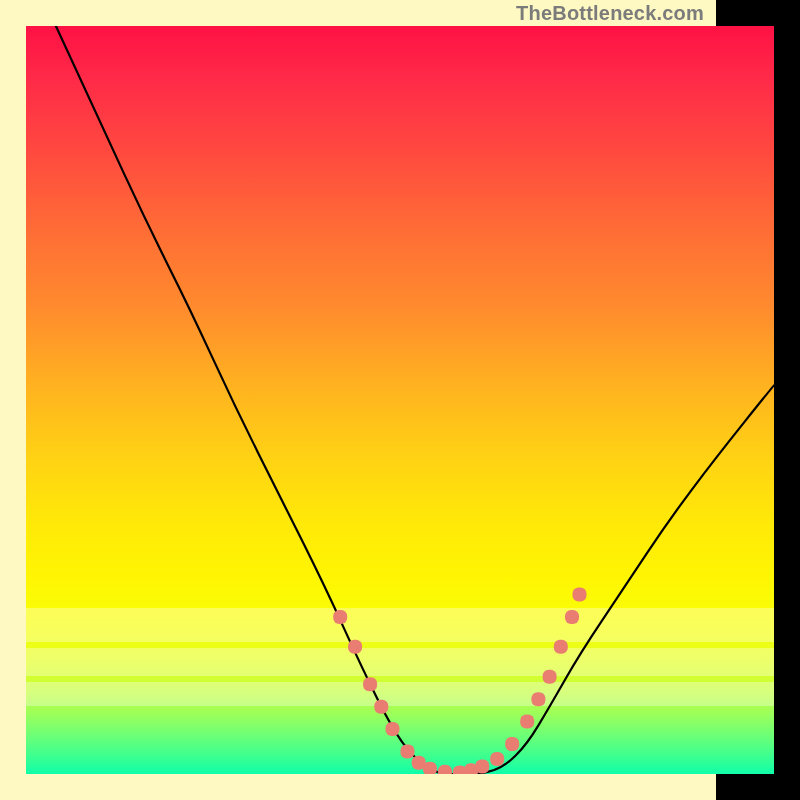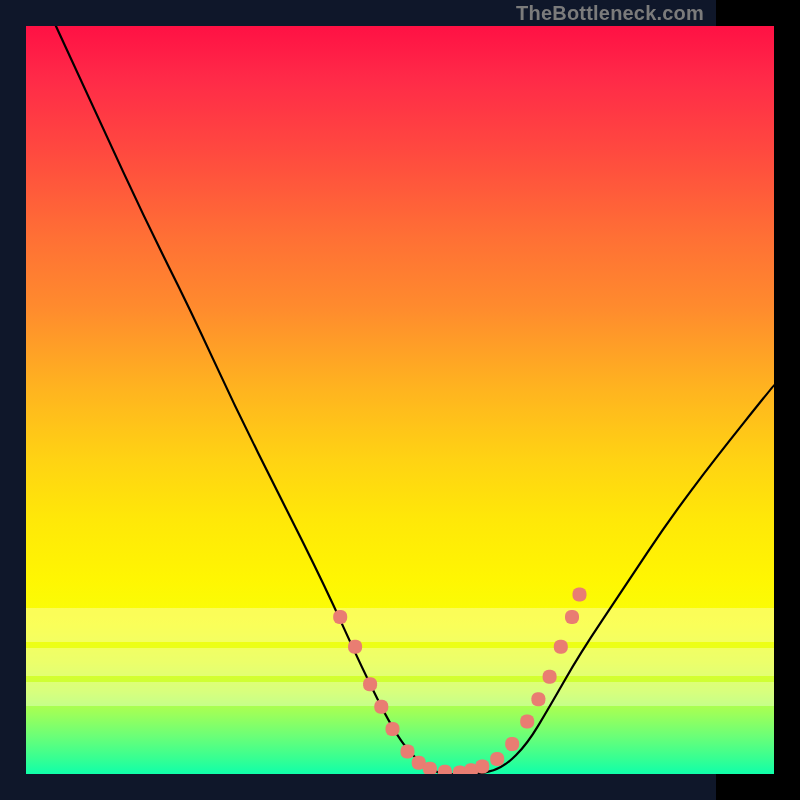--- a/index.html
+++ b/index.html
@@ -9,21 +9,21 @@
     height: 800px;
     background: #000000;
     overflow: hidden;
   }
   .frame {
     position: absolute;
     left: 0;
     top: 0;
     width: 716px;
     height: 800px;
-    background: #0f172a;
+    background: #fef9c3;
   }
   .plot-area {
     position: absolute;
     left: 26px;
     top: 26px;
     width: 748px;
     height: 748px;
     overflow: hidden;
   }
   .gradient {

